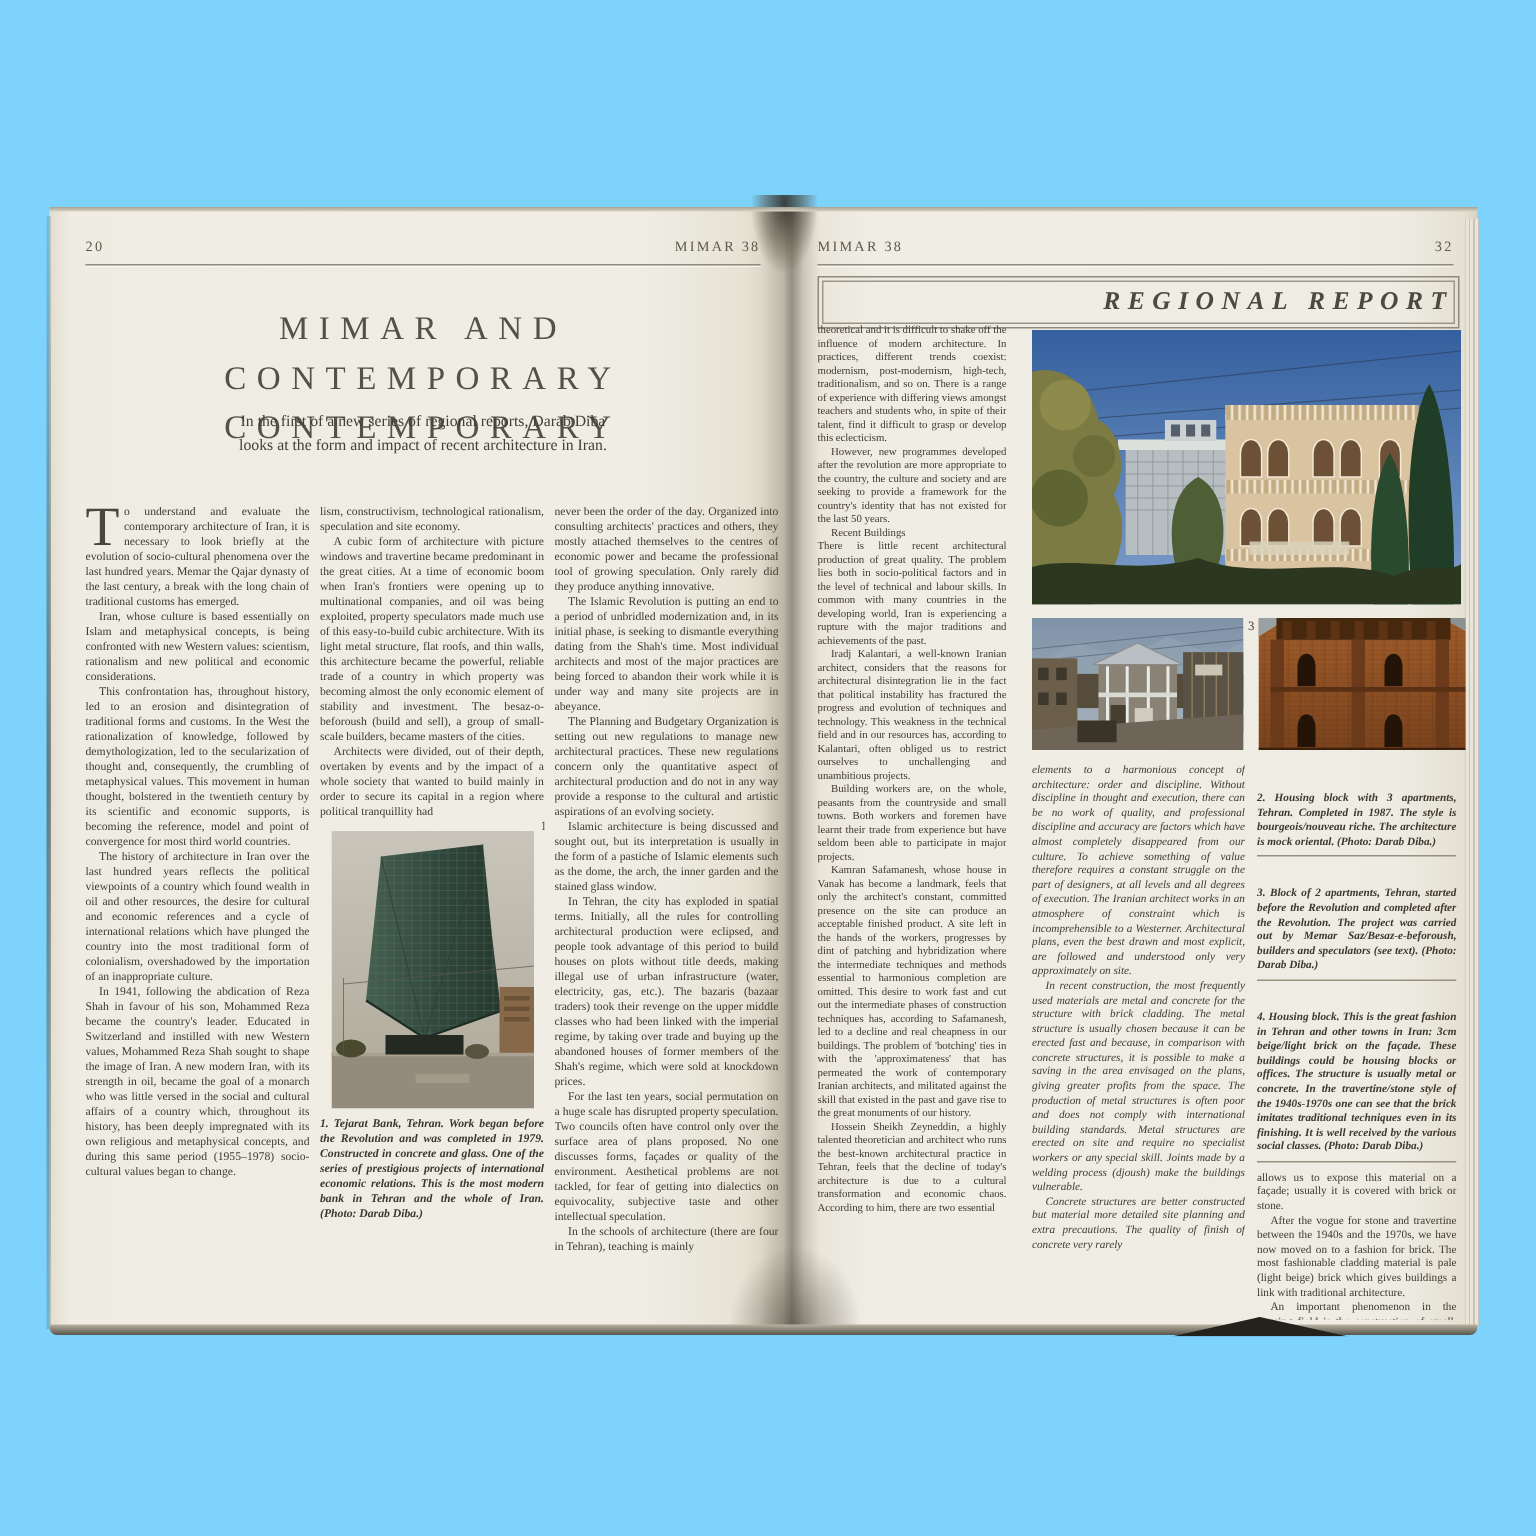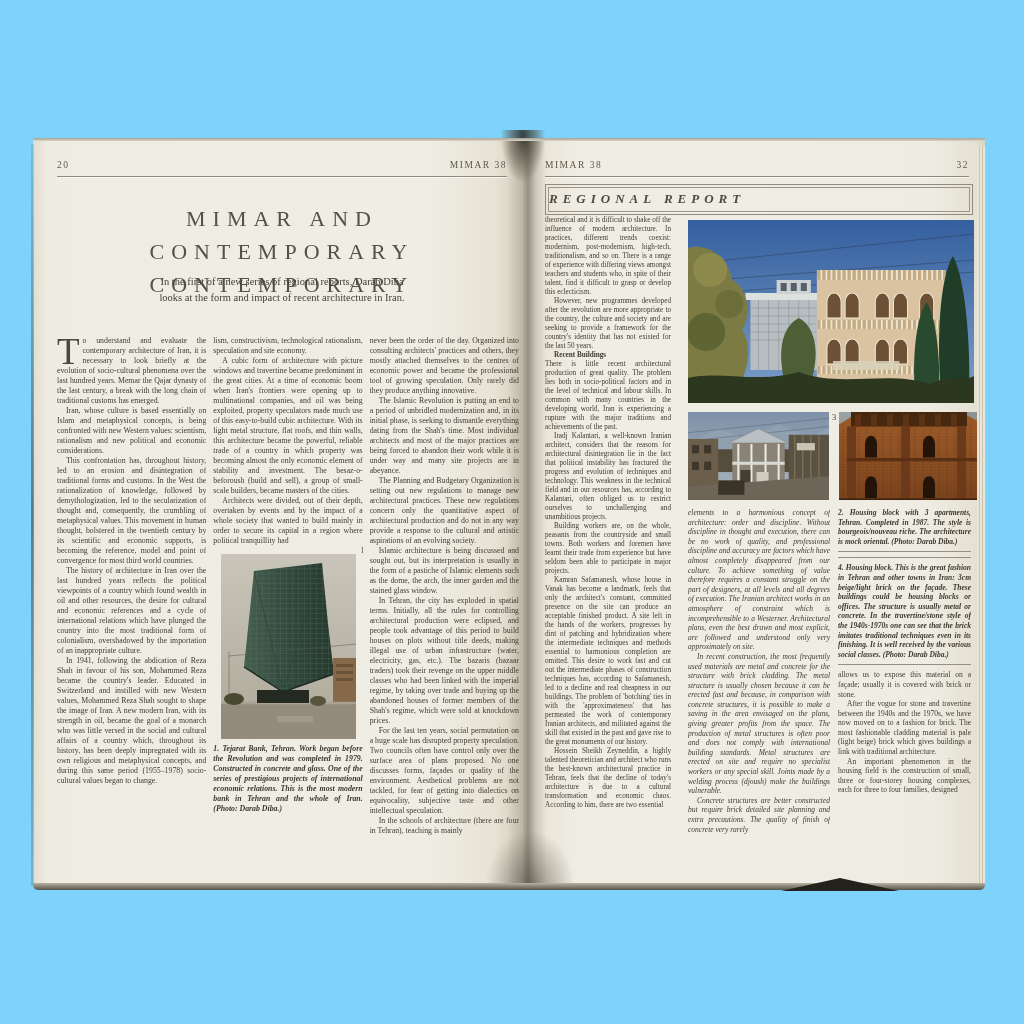--- a/index.html
+++ b/index.html
@@ -29,22 +29,22 @@
   .fore-edge{position:absolute;right:-1px;top:6px;bottom:2px;width:9px;
     background:repeating-linear-gradient(90deg,#e9e5d8 0 2px,#c8c2b0 2px 3px);}
   
   .ph-row{position:absolute;left:24px;right:18px;top:20px;display:flex;justify-content:space-between;
     font-size:9.5px;letter-spacing:1.5px;color:#5d584c;}
   .page-right .ph-row{left:20px;right:16px;}
   .header-rule{position:absolute;left:24px;right:18px;top:36px;height:1px;background:#8f8a7c;
     box-shadow:0 1px 0 rgba(255,255,255,.6);}
   .page-right .header-rule{left:20px;right:16px;}
   .banner{position:absolute;left:20px;right:12px;top:44px;border:1px solid #8f8a7c;padding:2px;}
-  .banner-inner{border:1px solid #9b968a;text-align:left;font-style:italic;font-weight:bold;
-    letter-spacing:5px;font-size:13px;color:#4d4940;padding:3px 0 4px 0;}
+  .banner-inner{border:1px solid #9b968a;text-align:right;font-style:italic;font-weight:bold;
+    letter-spacing:5px;font-size:17px;color:#4d4940;padding:3px 0 4px 0;}
   
   .title{position:absolute;left:30px;right:24px;top:62px;text-align:center;font-size:22px;
     letter-spacing:7px;color:#54504a;line-height:1.5;}
   .standfirst{position:absolute;left:60px;right:54px;top:134px;text-align:center;font-size:10.5px;
     color:#443f36;line-height:1.5;}
   
   .cols{position:absolute;left:24px;top:196px;width:462px;height:542px;display:flex;gap:7px;}
   .col{width:150px;overflow:hidden;font-size:7.8px;line-height:10px;text-align:justify;color:#3f3b31;}
   .col p{margin:0;text-indent:9px;}
   .col p.noind{text-indent:0;}
@@ -55,23 +55,23 @@
   .fig1 .fignum{position:absolute;right:-2px;top:-9px;font-size:8.5px;color:#45413a;}
   .fig1 svg{display:block;margin-left:8px;width:135px;height:185px;}
   .fig1 .caption{margin-top:5px;font-size:7.8px;line-height:10px;text-indent:0;}
   
   .rcol{position:absolute;overflow:hidden;text-align:justify;color:#3f3b31;}
   .rcol p{margin:0;text-indent:9px;}
   .rcol p.noind{text-indent:0;}
   .rcol1{left:20px;top:76px;width:126px;height:645px;font-size:7.2px;line-height:9px;}
   .rcol2{left:163px;top:368px;width:142px;height:372px;font-size:7.5px;line-height:9.6px;font-style:italic;}
   .rcol3{left:313px;top:368px;width:133px;height:372px;font-size:7.5px;line-height:9.6px;}
-  .rcol3 .caption{text-indent:0;}
+  .rcol3 .caption{text-indent:0;margin-top:19px;}
   .cap-rule{height:1px;background:#96917f;margin:5px 0;}
-  .subhead{font-weight:bold;margin:4px 0 1px 0;text-indent:0;}
+  .subhead{font-weight:normal;margin:4px 0 1px 0;text-indent:0;}
   .photo{position:absolute;}
   .photo svg{display:block;width:100%;height:100%;}
   .figlabel{position:absolute;font-size:8.5px;color:#45413a;}
 </style>
 </head>
 <body>
 
 <div class="scan">
   <div class="book">
 
@@ -299,26 +299,27 @@
         <p class="noind">There is little recent architectural production of great quality. The problem lies both in socio-political factors and in the level of technical and labour skills. In common with many countries in the developing world, Iran is experiencing a rupture with the major traditions and achievements of the past.</p>
         <p>Iradj Kalantari, a well-known Iranian architect, considers that the reasons for architectural disintegration lie in the fact that political instability has fractured the progress and evolution of techniques and technology. This weakness in the technical field and in our resources has, according to Kalantari, often obliged us to restrict ourselves to unchallenging and unambitious projects.</p>
         <p>Building workers are, on the whole, peasants from the countryside and small towns. Both workers and foremen have learnt their trade from experience but have seldom been able to participate in major projects.</p>
         <p>Kamran Safamanesh, whose house in Vanak has become a landmark, feels that only the architect's constant, committed presence on the site can produce an acceptable finished product. A site left in the hands of the workers, progresses by dint of patching and hybridization where the intermediate techniques and methods essential to harmonious completion are omitted. This desire to work fast and cut out the intermediate phases of construction techniques has, according to Safamanesh, led to a decline and real cheapness in our buildings. The problem of 'botching' ties in with the 'approximateness' that has permeated the work of contemporary Iranian architects, and militated against the skill that existed in the past and gave rise to the great monuments of our history.</p>
         <p>Hossein Sheikh Zeyneddin, a highly talented theoretician and architect who runs the best-known architectural practice in Tehran, feels that the decline of today's architecture is due to a cultural transformation and economic chaos. According to him, there are two essential</p>
       </div>
 
       <div class="rcol rcol2">
         <p class="noind">elements to a harmonious concept of architecture: order and discipline. Without discipline in thought and execution, there can be no work of quality, and professional discipline and accuracy are factors which have almost completely disappeared from our culture. To achieve something of value therefore requires a constant struggle on the part of designers, at all levels and all degrees of execution. The Iranian architect works in an atmosphere of constraint which is incomprehensible to a Westerner. Architectural plans, even the best drawn and most explicit, are followed and understood only very approximately on site.</p>
         <p>In recent construction, the most frequently used materials are metal and concrete for the structure with brick cladding. The metal structure is usually chosen because it can be erected fast and because, in comparison with concrete structures, it is possible to make a saving in the area envisaged on the plans, giving greater profits from the space. The production of metal structures is often poor and does not comply with international building standards. Metal structures are erected on site and require no specialist workers or any special skill. Joints made by a welding process (djoush) make the buildings vulnerable.</p>
-        <p>Concrete structures are better constructed but require brick detailed site planning and extra precautions. The quality of finish of concrete very rarely</p>
+        <p>Concrete structures are better constructed but material more detailed site planning and extra precautions. The quality of finish of concrete very rarely</p>
       </div>
 
       <div class="rcol rcol3">
         <p class="caption">2. Housing block with 3 apartments, Tehran. Completed in 1987. The style is bourgeois/nouveau riche. The architecture is mock oriental. (Photo: Darab Diba.)</p>
         <div class="cap-rule"></div>
+        <p class="caption">3. Block of 2 apartments, Tehran, started before the Revolution and completed after the Revolution. The project was carried out by Memar Saz/Besaz-e-beforoush, builders and speculators (see text). (Photo: Darab Diba.)</p>
         <div class="cap-rule"></div>
         <p class="caption">4. Housing block. This is the great fashion in Tehran and other towns in Iran: 3cm beige/light brick on the façade. These buildings could be housing blocks or offices. The structure is usually metal or concrete. In the travertine/stone style of the 1940s-1970s one can see that the brick imitates traditional techniques even in its finishing. It is well received by the various social classes. (Photo: Darab Diba.)</p>
         <div class="cap-rule"></div>
         <p class="noind">allows us to expose this material on a façade; usually it is covered with brick or stone.</p>
         <p>After the vogue for stone and travertine between the 1940s and the 1970s, we have now moved on to a fashion for brick. The most fashionable cladding material is pale (light beige) brick which gives buildings a link with traditional architecture.</p>
         <p>An important phenomenon in the housing field is the construction of small, three or four-storey housing complexes, each for three to four families, designed</p>
       </div>
     </div>
 
     <div class="spine"></div>

